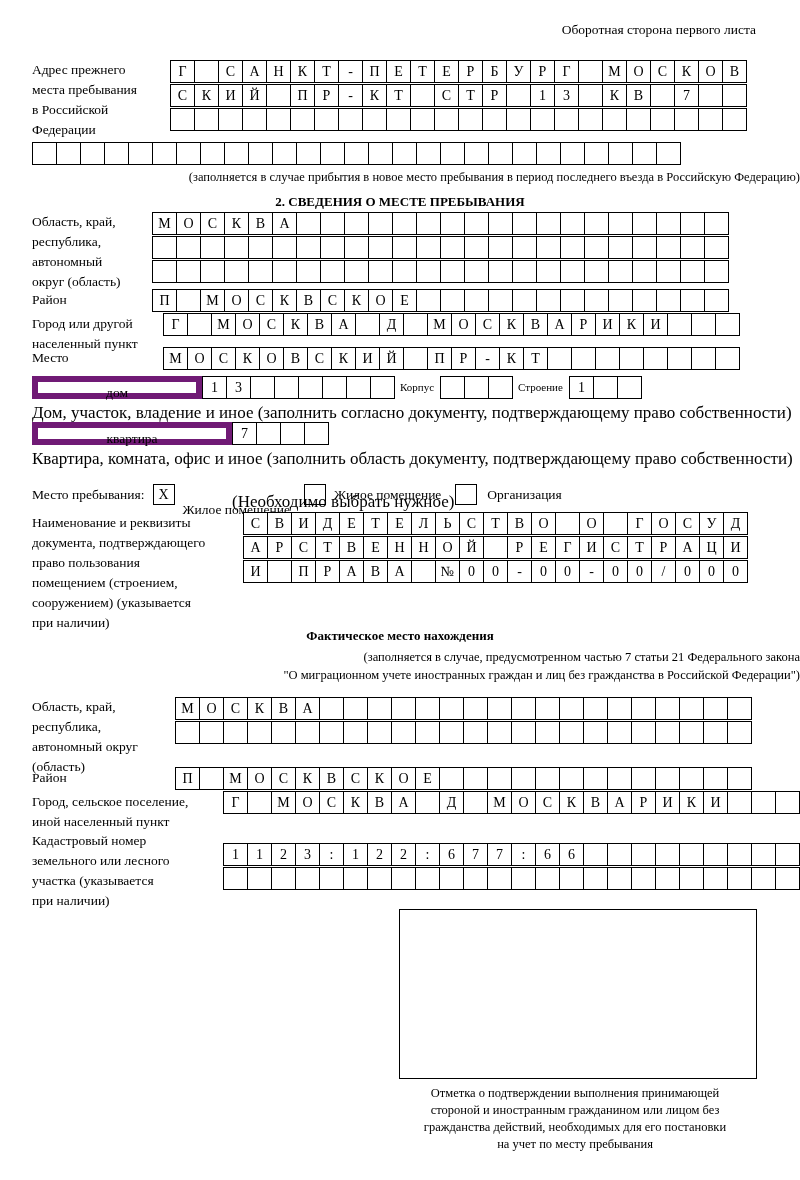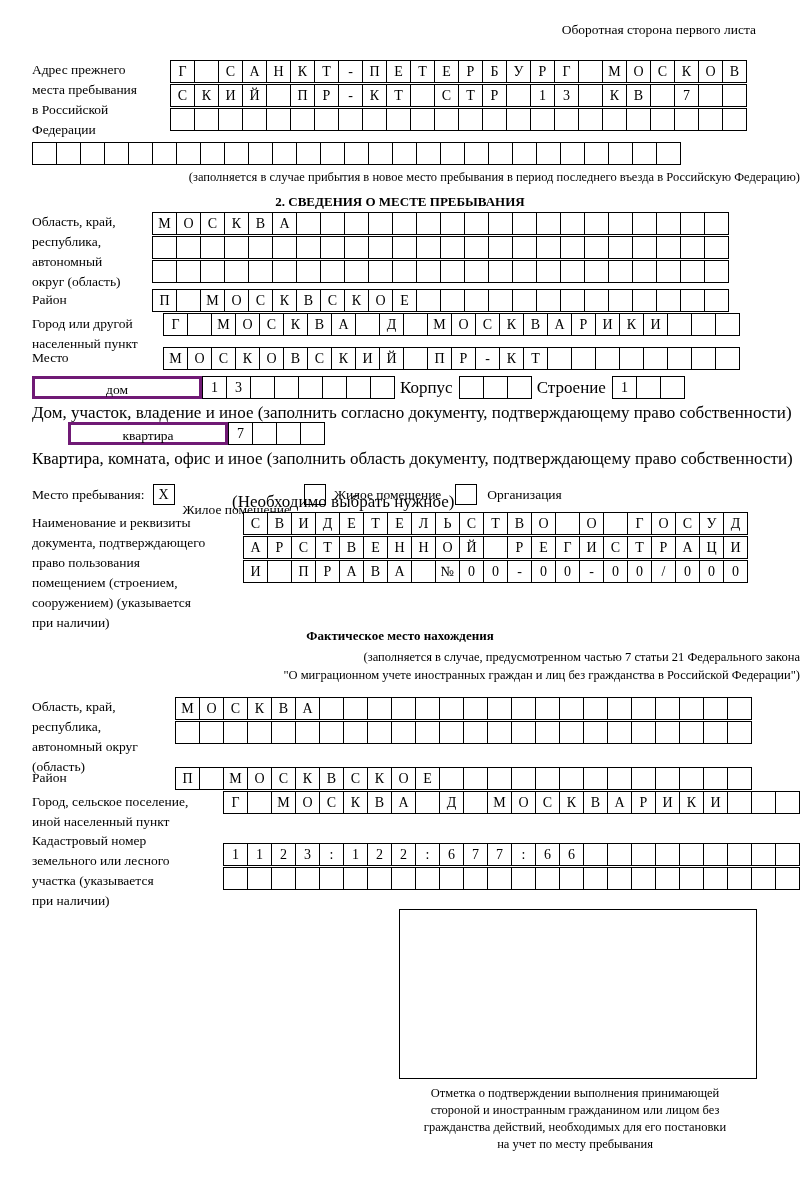--- a/index.html
+++ b/index.html
@@ -50,29 +50,29 @@
     font-size: 13px;
     margin-top: 2px;
   }
   .note {
     text-align: right;
     font-size: 12.5px;
   }
   .boxline { display: flex; align-items: center; }
 
   .wide-box {
-    border: 3px solid #701a75;
+    border: 6px solid #701a75;
     height: 23px;
     font-size: 13.5px;
     line-height: 21px;
     text-align: center;
     background: #fff;
   }
   .inline-lbl {
-    font-size: 17px;
+    font-size: 11px;
     padding: 0 6px;
     line-height: 23px;
   }
   .checkbox {
     width: 22px; height: 21px;
     border: 1px solid #000;
     display: inline-block;
     text-align: center;
     font-size: 14px;
     line-height: 19px;
@@ -412,21 +412,21 @@
           <div class="cell"></div>
           <div class="cell"></div>
         </div>
     </div>
   </div>
 
   <div class="abs small" style="left:32px; top:403px;">Дом, участок, владение и иное (заполнить согласно документу, подтверждающему право собственности)</div>
 
   <div class="abs" style="left:32px; top:422px;">
     <div class="boxline">
-      <div class="wide-box" style="width:160px;margin-left:36px;">квартира</div>
+      <div class="wide-box" style="width:200px;">квартира</div>
       <div class="cells" id="s2-flat">
           <div class="cell">7</div>
           <div class="cell"></div>
           <div class="cell"></div>
           <div class="cell"></div>
         </div>
     </div>
   </div>
   <div class="abs small" style="left:32px; top:449px;">Квартира, комната, офис и иное (заполнить область документу, подтверждающему право собственности)</div>
 

